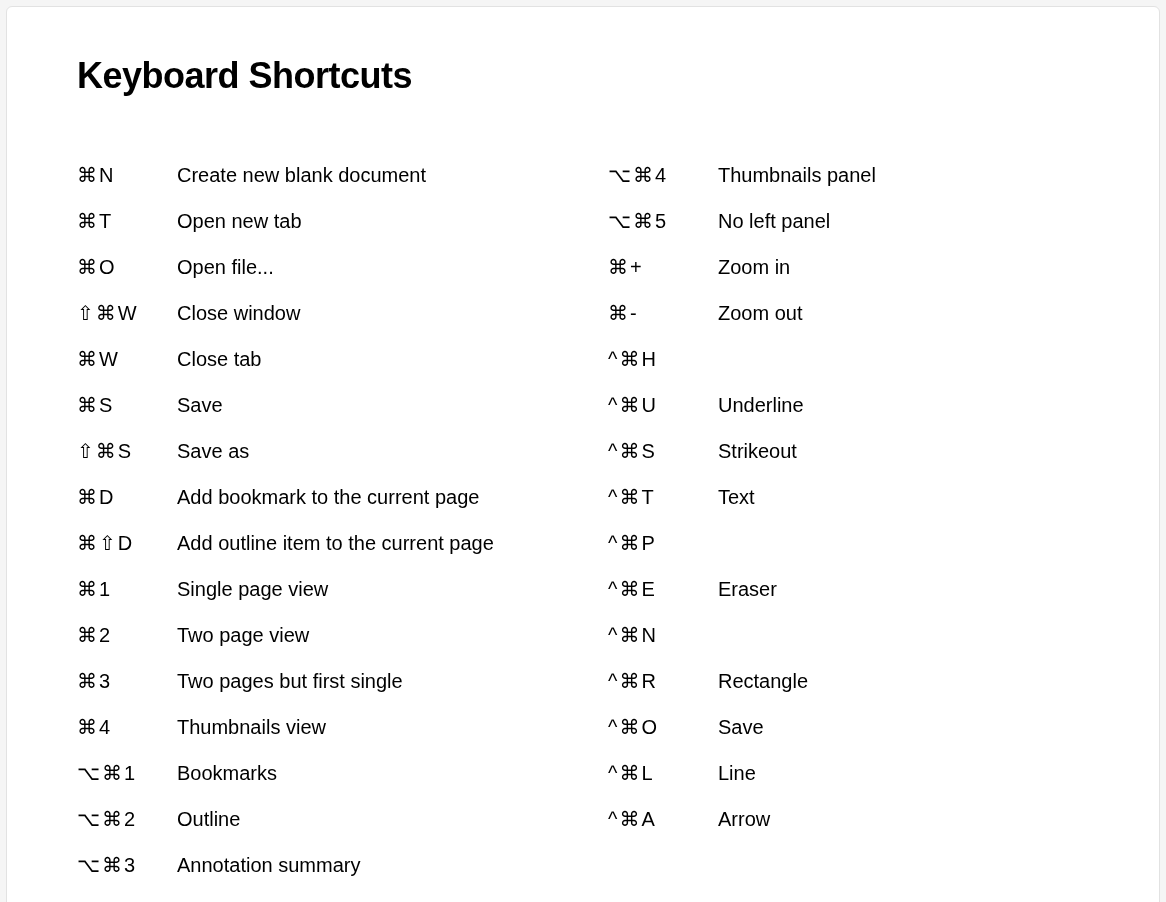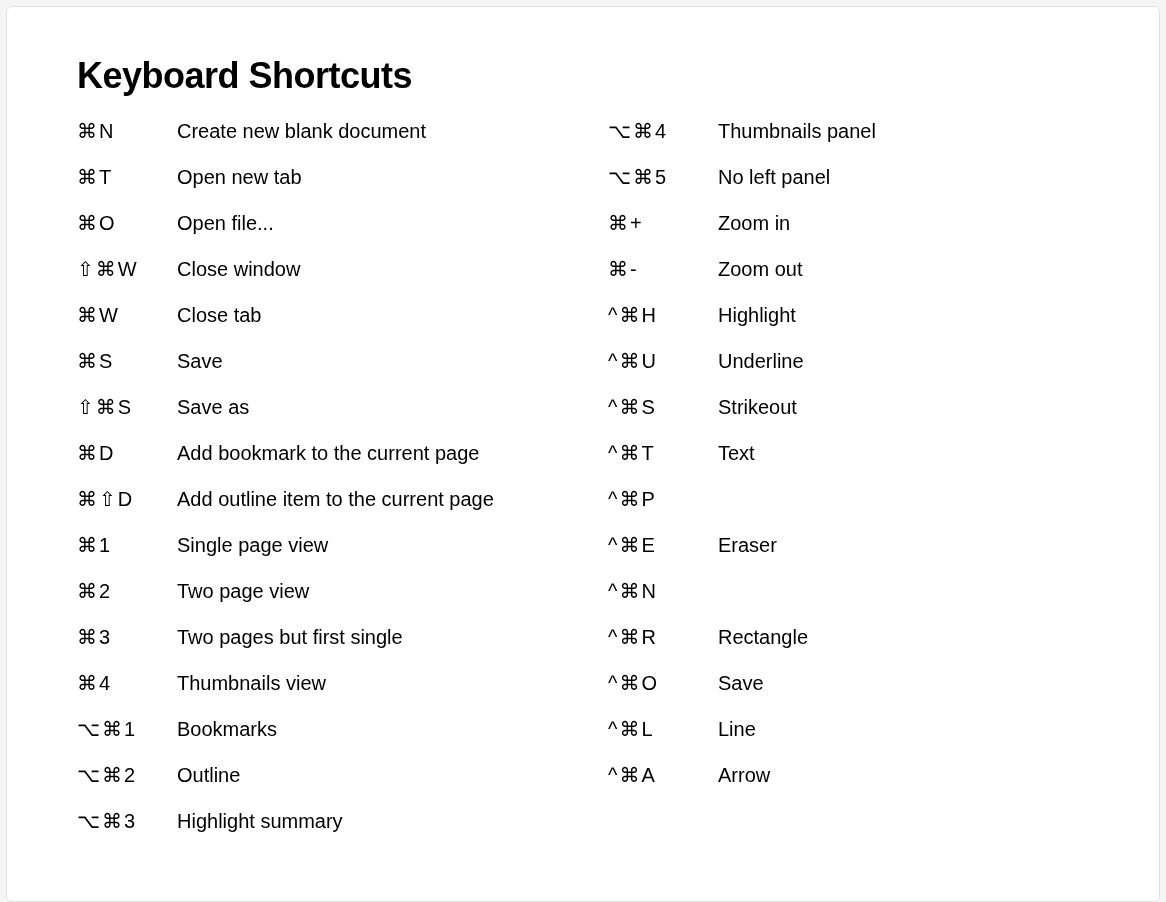--- a/index.html
+++ b/index.html
@@ -18,21 +18,21 @@
       border: 1px solid #e2e2e2;
       border-radius: 6px;
       width: 1154px;
       min-height: 890px;
       padding: 48px 60px 48px 70px;
     }
     h1.title {
       font-size: 36px;
       font-weight: 700;
       letter-spacing: -0.5px;
-      margin-bottom: 20px;
+      margin-bottom: 64px;
     }
     .columns {
       display: flex;
       gap: 40px;
     }
     .col {
       flex: 1;
     }
     .shortcut-row {
       display: flex;
@@ -117,21 +117,21 @@
         <div class="shortcut-row">
           <div class="keys">⌥⌘1</div>
           <div class="desc">Bookmarks</div>
         </div>
         <div class="shortcut-row">
           <div class="keys">⌥⌘2</div>
           <div class="desc">Outline</div>
         </div>
         <div class="shortcut-row">
           <div class="keys">⌥⌘3</div>
-          <div class="desc">Highlight summary</div>
+          <div class="desc">Annotation summary</div>
         </div>
       </div>
     <div class="col col-right" id="col-right">
         <div class="shortcut-row">
           <div class="keys">⌥⌘4</div>
           <div class="desc">Thumbnails panel</div>
         </div>
         <div class="shortcut-row">
           <div class="keys">⌥⌘5</div>
           <div class="desc">No left panel</div>
@@ -139,21 +139,20 @@
         <div class="shortcut-row">
           <div class="keys">⌘+</div>
           <div class="desc">Zoom in</div>
         </div>
         <div class="shortcut-row">
           <div class="keys">⌘-</div>
           <div class="desc">Zoom out</div>
         </div>
         <div class="shortcut-row">
           <div class="keys">^⌘H</div>
-          <div class="desc">Highlight</div>
         </div>
         <div class="shortcut-row">
           <div class="keys">^⌘U</div>
           <div class="desc">Underline</div>
         </div>
         <div class="shortcut-row">
           <div class="keys">^⌘S</div>
           <div class="desc">Strikeout</div>
         </div>
         <div class="shortcut-row">

